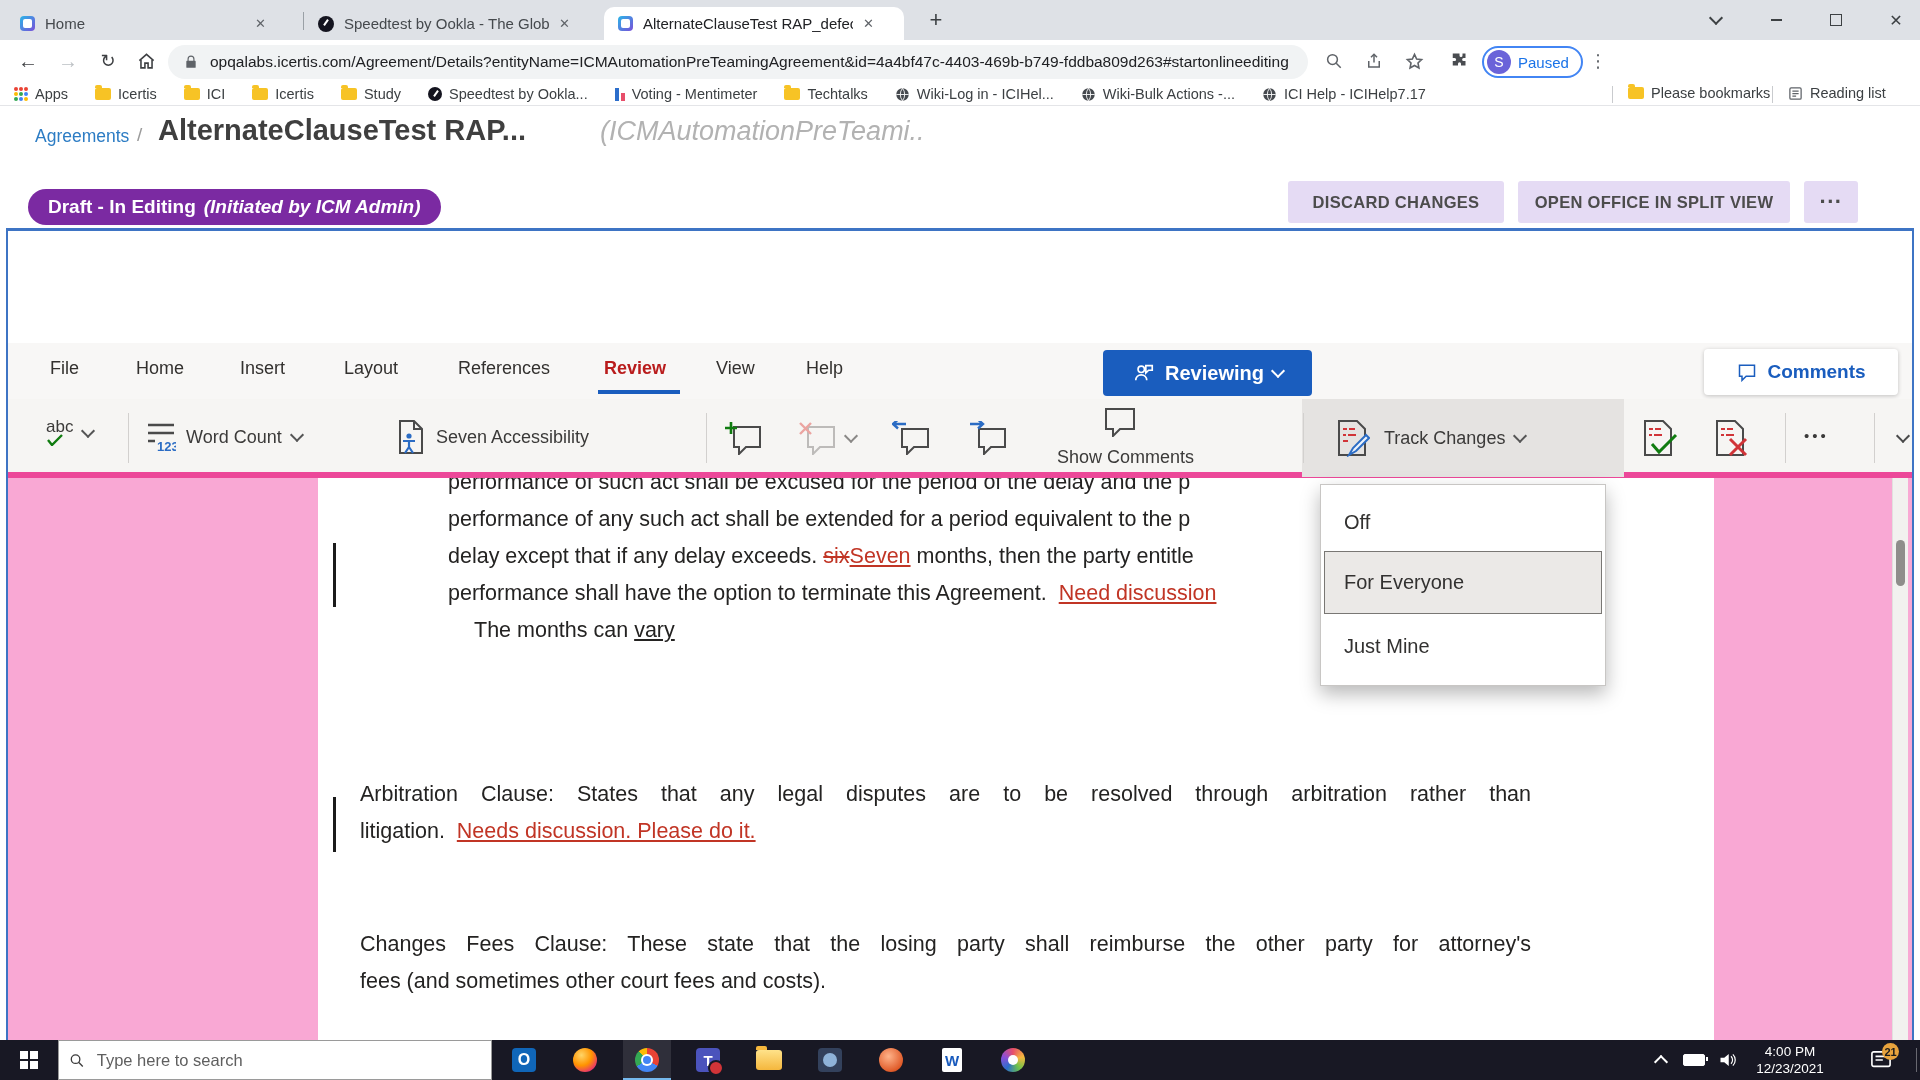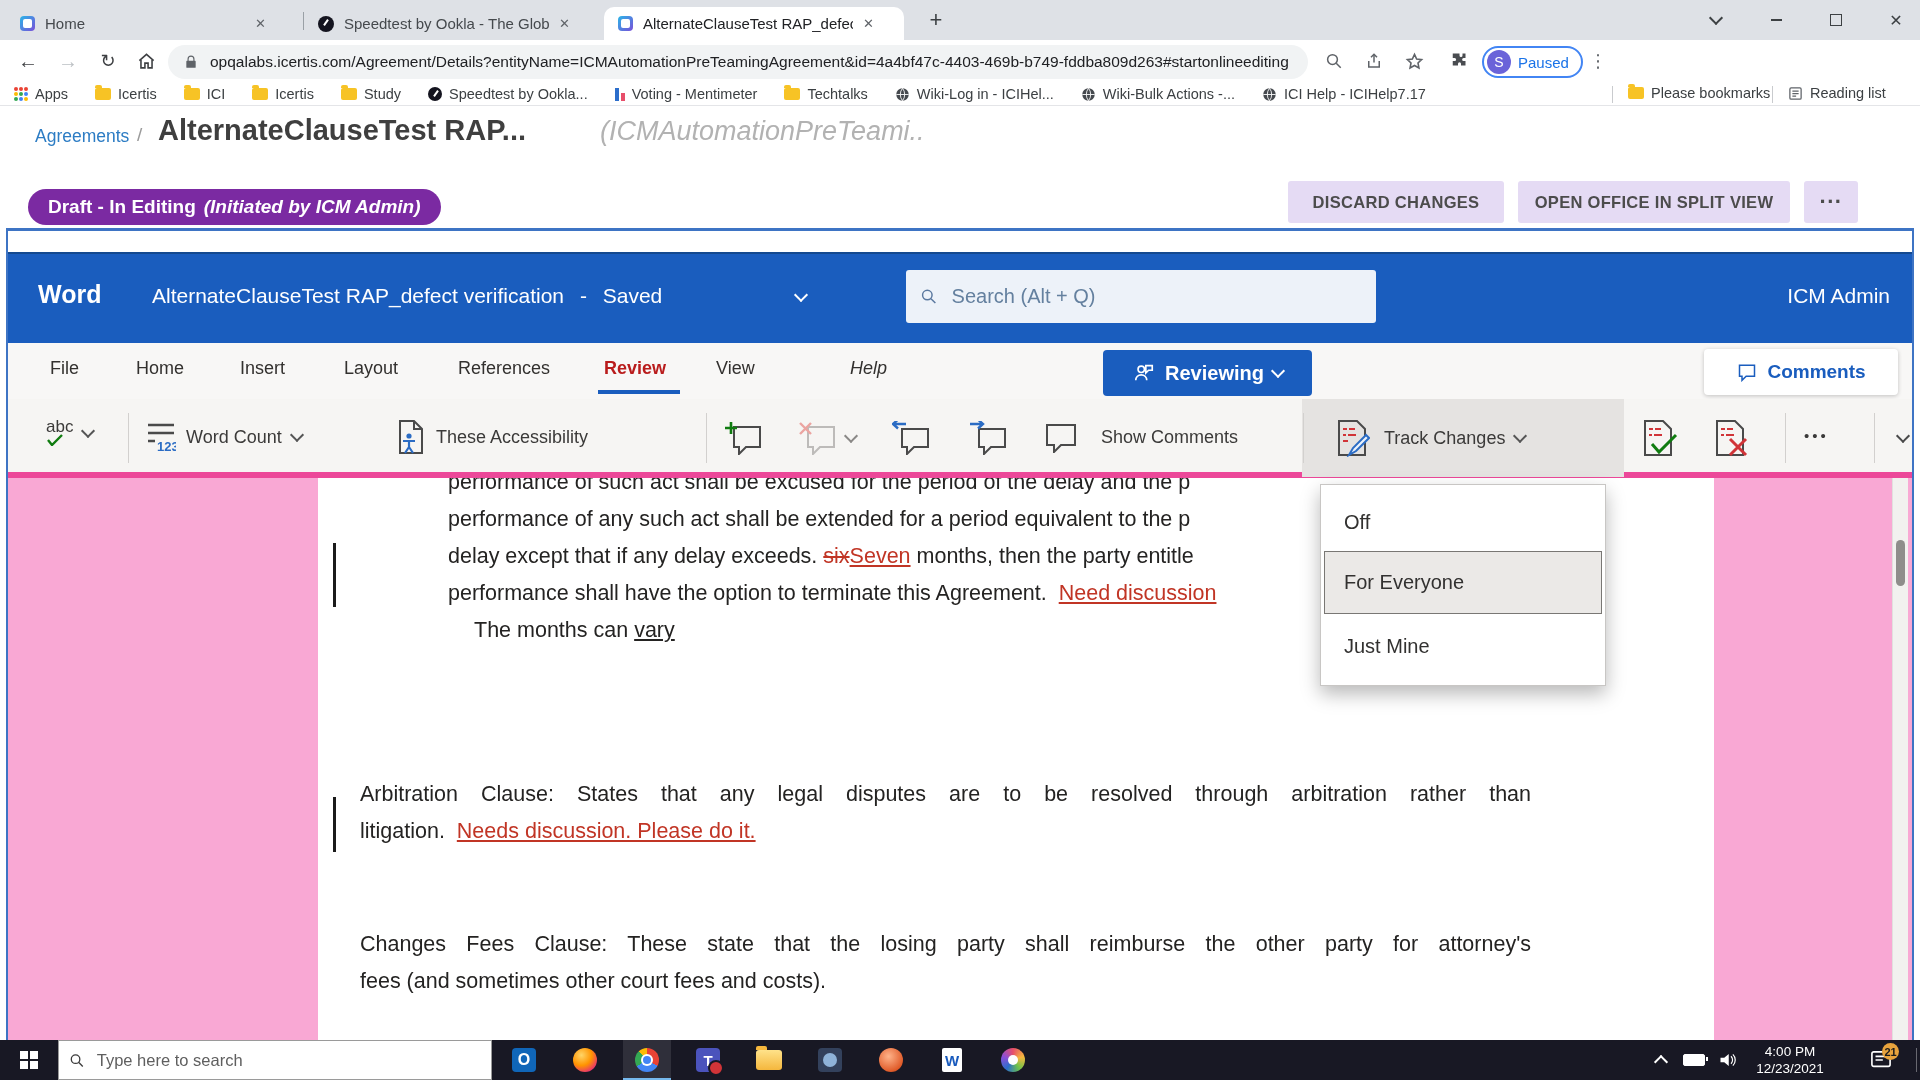--- a/index.html
+++ b/index.html
@@ -285,47 +285,30 @@
     <div class="icm-btn" style="left:1288px;width:216px;">DISCARD CHANGES</div>
     <div class="icm-btn" style="left:1518px;width:272px;">OPEN OFFICE IN SPLIT VIEW</div>
     <div class="icm-btn" style="left:1804px;width:54px;font-size:22px;font-weight:700;">···</div>
   </div>
 
   <div class="wborder" style="left:6px;top:228px;width:1908px;height:3px;"></div>
   <div class="wborder" style="left:6px;top:228px;width:2px;height:812px;"></div>
   <div class="wborder" style="left:1912px;top:228px;width:2px;height:812px;"></div>
   <div class="abs" style="left:8px;top:231px;width:1904px;height:21px;background:#fff;"></div>
 
-  <div class="wheader">
-    <span class="abs" style="left:30px;top:26px;font-size:25px;font-weight:700;color:#fff;">Word</span>
-    <span class="abs" style="left:144px;top:30px;font-size:21px;color:#fff;">
-      <span>AlternateClauseTest RAP_defect verification</span>
-      <span style="margin:0 10px;">-</span>
-      <span>Saved</span>
-    </span>
-    <span class="chev w abs" style="left:788px;top:40px;"></span>
-    <div class="wsearch">
-      <svg width="19" height="19" viewBox="0 0 24 24" fill="none" stroke="#5a789f" stroke-width="2">
-          <circle cx="10" cy="10" r="6.5"></circle>
-          <path d="M15 15l6 6"></path>
-        </svg>
-      <input type="text" placeholder="Search (Alt + Q)" style="">
-    </div>
-    <span class="abs" style="right:22px;top:30px;font-size:21px;color:#fff;">ICM Admin</span>
-  </div>
 
   <div class="wmenu">
     <span class="mtab" style="left:42px;">File</span>
     <span class="mtab" style="left:128px;">Home</span>
     <span class="mtab" style="left:232px;">Insert</span>
     <span class="mtab" style="left:336px;">Layout</span>
     <span class="mtab" style="left:450px;">References</span>
     <span class="mtab" style="left:596px;font-weight:700;color:#b91c1c;">Review</span>
     <span class="mtab" style="left:708px;">View</span>
-    <span class="mtab" style="left:842px;font-style:italic;">Help</span>
+    <span class="mtab" style="left:798px;">Help</span>
     <div class="abs" style="left:590px;top:47px;width:82px;height:4px;background:#1a5dbe;"></div>
     <div class="reviewing-btn">
       <svg width="24" height="22" viewBox="0 0 24 24" fill="none" stroke="#fff" stroke-width="1.8">
           <circle cx="9" cy="8" r="3.5"></circle>
           <path d="M3 20c0-3.5 2.7-6 6-6s6 2.5 6 6"></path>
           <path d="M14 4h7v5h-4l-3 3z" fill="#1a5dbe"></path>
         </svg>
       <span>Reviewing</span>
       <span class="chev w"></span>
     </div>
@@ -364,21 +347,21 @@
 
     <div class="ritem" style="left:388px;top:20px;">
       <span>
         <svg width="30" height="36" viewBox="0 0 30 36" fill="none">
             <path d="M4 2h14l8 8v24H4z" stroke="#4a4a4a" stroke-width="2"></path>
             <path d="M18 2v8h8" stroke="#4a4a4a" stroke-width="2"></path>
             <circle cx="13" cy="17" r="2.6" fill="#2b6cc4"></circle>
             <path d="M7 22h12M13 22v6l-4 6M13 28l4 6" stroke="#2b6cc4" stroke-width="2.2"></path>
           </svg>
       </span>
-      <span class="rlabel">These Accessibility</span>
+      <span class="rlabel">Seven Accessibility</span>
     </div>
     <div class="rdiv" style="left:698px;"></div>
 
     <div class="ritem" style="left:716px;top:22px;">
       <svg width="38" height="34" viewBox="0 0 38 34" fill="none">
           <path d="M10 6h26v20H22l-7 7v-7h-5z" stroke="#4a4a4a" stroke-width="2"></path>
           <path d="M7 1v12M1 7h12" stroke="#107c10" stroke-width="2.6"></path>
         </svg>
     </div>
     <div class="ritem" style="left:790px;top:22px;">
@@ -393,21 +376,21 @@
           <path d="M10 8h26v18H22l-7 7v-7h-5z" stroke="#4a4a4a" stroke-width="2"></path>
           <path d="M14 3H1M6 -1.5L1 3l5 4.5" stroke="#2b6cc4" stroke-width="2.4"></path>
         </svg>
     </div>
     <div class="ritem" style="left:961px;top:22px;">
       <svg width="38" height="34" viewBox="0 0 38 34" fill="none">
           <path d="M10 8h26v18H22l-7 7v-7h-5z" stroke="#4a4a4a" stroke-width="2"></path>
           <path d="M1 3h13M9 -1.5L14 3 9 7.5" stroke="#2b6cc4" stroke-width="2.4"></path>
         </svg>
     </div>
-    <div class="ritem" style="left:1035px;top:22px;">
+    <div class="ritem" style="left:1035px;top:6px;flex-direction:column;">
       <svg width="34" height="32" viewBox="0 0 34 32" fill="none">
           <path d="M4 4h28v20H18l-7 7v-7H4z" stroke="#4a4a4a" stroke-width="2"></path>
         </svg>
       <span class="rlabel" style="margin-left:14px;">Show Comments</span>
     </div>
     <div class="rdiv" style="left:1295px;"></div>
 
     <div class="ritem" style="left:1328px;top:20px;">
       <svg width="34" height="38" viewBox="0 0 34 38" fill="none">
           <path d="M3 2h18l8 8v26H3z" stroke="#4a4a4a" stroke-width="2"></path>

